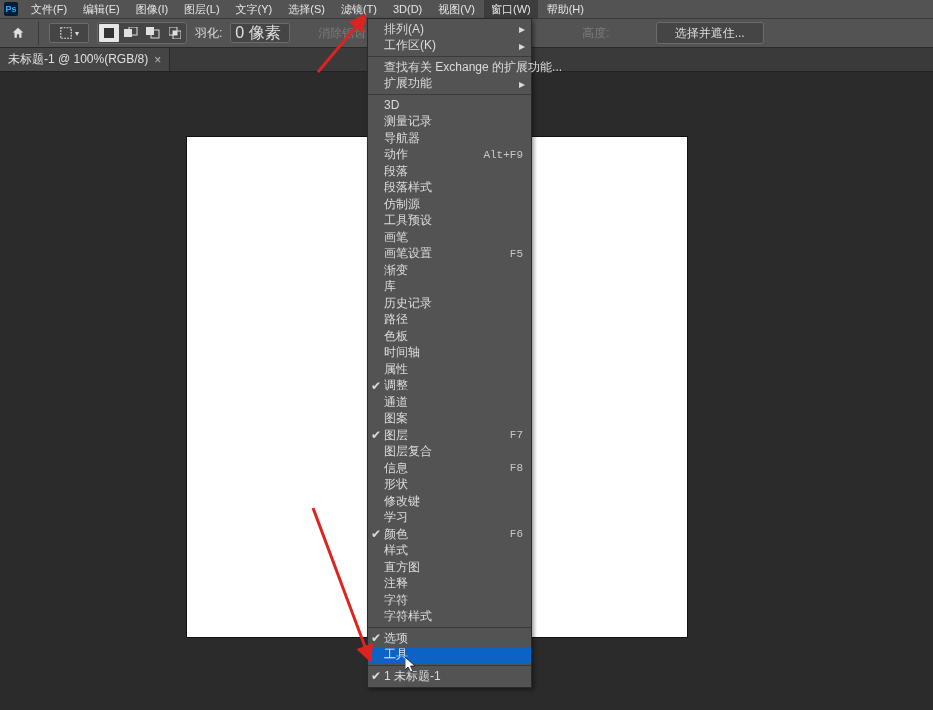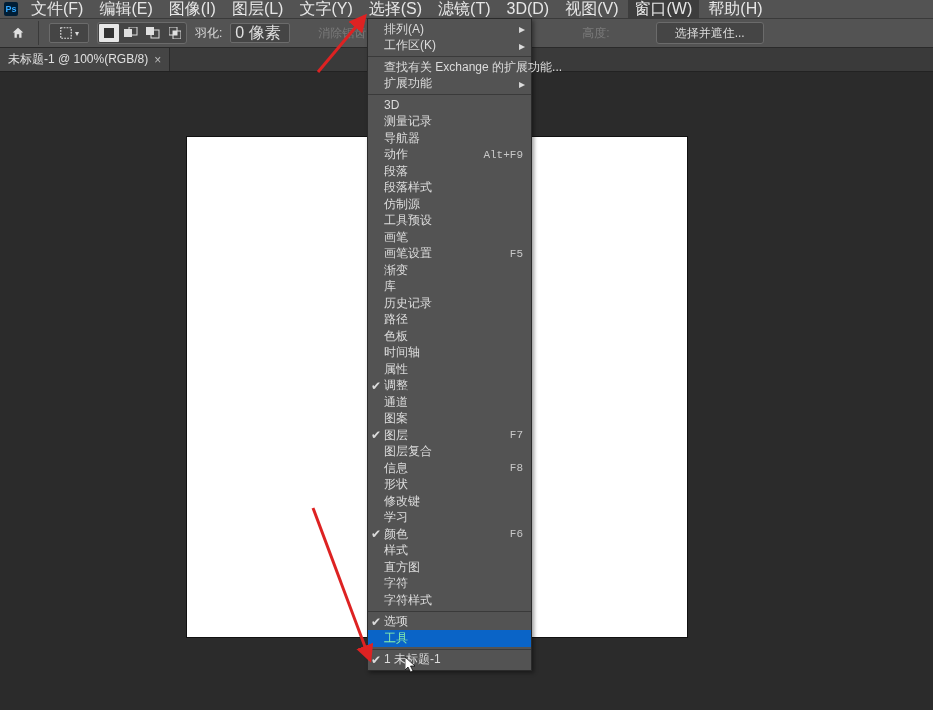--- a/index.html
+++ b/index.html
@@ -1,19 +1,19 @@
 <!DOCTYPE html>
 <html><head>
 <meta charset="utf-8">
 <style>
 * { margin: 0; padding: 0; box-sizing: border-box; user-select: none; }
 html, body { width: 933px; height: 710px; overflow: hidden; font-family: "Microsoft YaHei", "Segoe UI", Arial, sans-serif; font-size: 12px; background: #343434; color: #cccccc; }
 .menubar { display: flex; align-items: center; height: 18px; background: #535353; padding: 0 4px; gap: 2px; }
 .ps-logo { width: 14px; height: 14px; background: #001e36; color: #31a8ff; font-size: 9px; font-weight: bold; display: flex; align-items: center; justify-content: center; border-radius: 2px; margin-right: 4px; }
-.menu-item { padding: 0 7px; color: #e6e6e6; font-size: 16px; height: 18px; display: flex; align-items: center; }
+.menu-item { padding: 0 7px; color: #e6e6e6; font-size: 11px; height: 18px; display: flex; align-items: center; }
 .menu-item.active { background: #3d3d3d; }
 .options-bar { height: 30px; background: #535353; display: flex; align-items: center; padding: 0 8px; border-top: 1px solid #3a3a3a; border-bottom: 1px solid #2a2a2a; gap: 8px; }
 .opt-btn { width: 20px; height: 20px; display: flex; align-items: center; justify-content: center; color: #dcdcdc; border-radius: 2px; }
 .opt-btn.boxed { border: 1px solid #6b6b6b; background: #454545; }
 .opt-group { display: flex; align-items: center; gap: 2px; border: 1px solid #6b6b6b; border-radius: 3px; padding: 1px; background: #454545; }
 .opt-group .sq { width: 20px; height: 18px; display: flex; align-items: center; justify-content: center; }
 .opt-group .sq.filled { background: #e6e6e6; color: #222; border-radius: 1px; }
 .opt-label { color: #dcdcdc; }
 .opt-input { width: 60px; height: 20px; background: #454545; border: 1px solid #6b6b6b; color: #e0e0e0; padding: 0 4px; font-size: 16px; border-radius: 2px; }
 .opt-btn-wide { height: 22px; padding: 0 18px; border: 1px solid #6b6b6b; background: #454545; color: #dcdcdc; border-radius: 3px; display: flex; align-items: center; }
@@ -21,21 +21,21 @@
 .doc-tabs { height: 24px; background: #3a3a3a; display: flex; align-items: stretch; border-bottom: 1px solid #222; }
 .doc-tab { background: #454545; color: #e0e0e0; display: flex; align-items: center; padding: 0 8px; font-size: 12px; gap: 6px; border-right: 1px solid #2a2a2a; }
 .doc-tab .close { color: #bbb; font-size: 12px; }
 .canvas-area { position: absolute; top: 72px; left: 0; right: 0; bottom: 0; background: #2b2b2b; }
 .canvas { position: absolute; left: 187px; top: 65px; width: 500px; height: 500px; background: #ffffff; box-shadow: 0 0 0 1px #111; }
 .dropdown { position: absolute; top: 18px; left: 367px; width: 165px; background: #535353; border: 1px solid #2a2a2a; box-shadow: 2px 2px 4px rgba(0,0,0,0.4); z-index: 50; padding: 2px 0; }
 .dd-item { display: flex; align-items: center; height: 16.5px; color: #dcdcdc; font-size: 12px; position: relative; padding-left: 16px; padding-right: 8px; }
 .dd-item .lbl { flex: 1; white-space: nowrap; }
 .dd-item .shortcut { color: #c8c8c8; font-size: 11px; font-family: Liberation Mono, monospace; }
 .dd-item .arrow { position: absolute; right: 6px; }
-.dd-item.highlight { background: #0a64c7; color: #86efac; align-items: center; }
+.dd-item.highlight { background: #0a64c7; color: #e5e5e5; align-items: center; }
 .dd-item .check { position: absolute; left: 2px; width: 12px; text-align: center; color: #dcdcdc; }
 .dd-sep { height: 1px; background: #3a3a3a; margin: 2px 0; }
 .annotation-arrow { position: absolute; pointer-events: none; z-index: 60; }
 .cursor { position: absolute; z-index: 70; pointer-events: none; left: 405px; top: 657px; }
 </style>
 </head>
 <body>
 
 <div class="menubar">
   <div class="ps-logo">Ps</div>
@@ -218,20 +218,23 @@
     <div class="dd-item">
       <span class="check">✔</span>
       <span class="lbl">颜色</span>
       <span class="shortcut">F6</span>
     </div>
     <div class="dd-item">
       <span class="lbl">样式</span>
     </div>
     <div class="dd-item">
       <span class="lbl">直方图</span>
+    </div>
+    <div class="dd-item">
+      <span class="lbl">注释</span>
     </div>
     <div class="dd-item">
       <span class="lbl">字符</span>
     </div>
     <div class="dd-item">
       <span class="lbl">字符样式</span>
     </div>
     <div class="dd-sep"></div>
     <div class="dd-item">
       <span class="check">✔</span>

